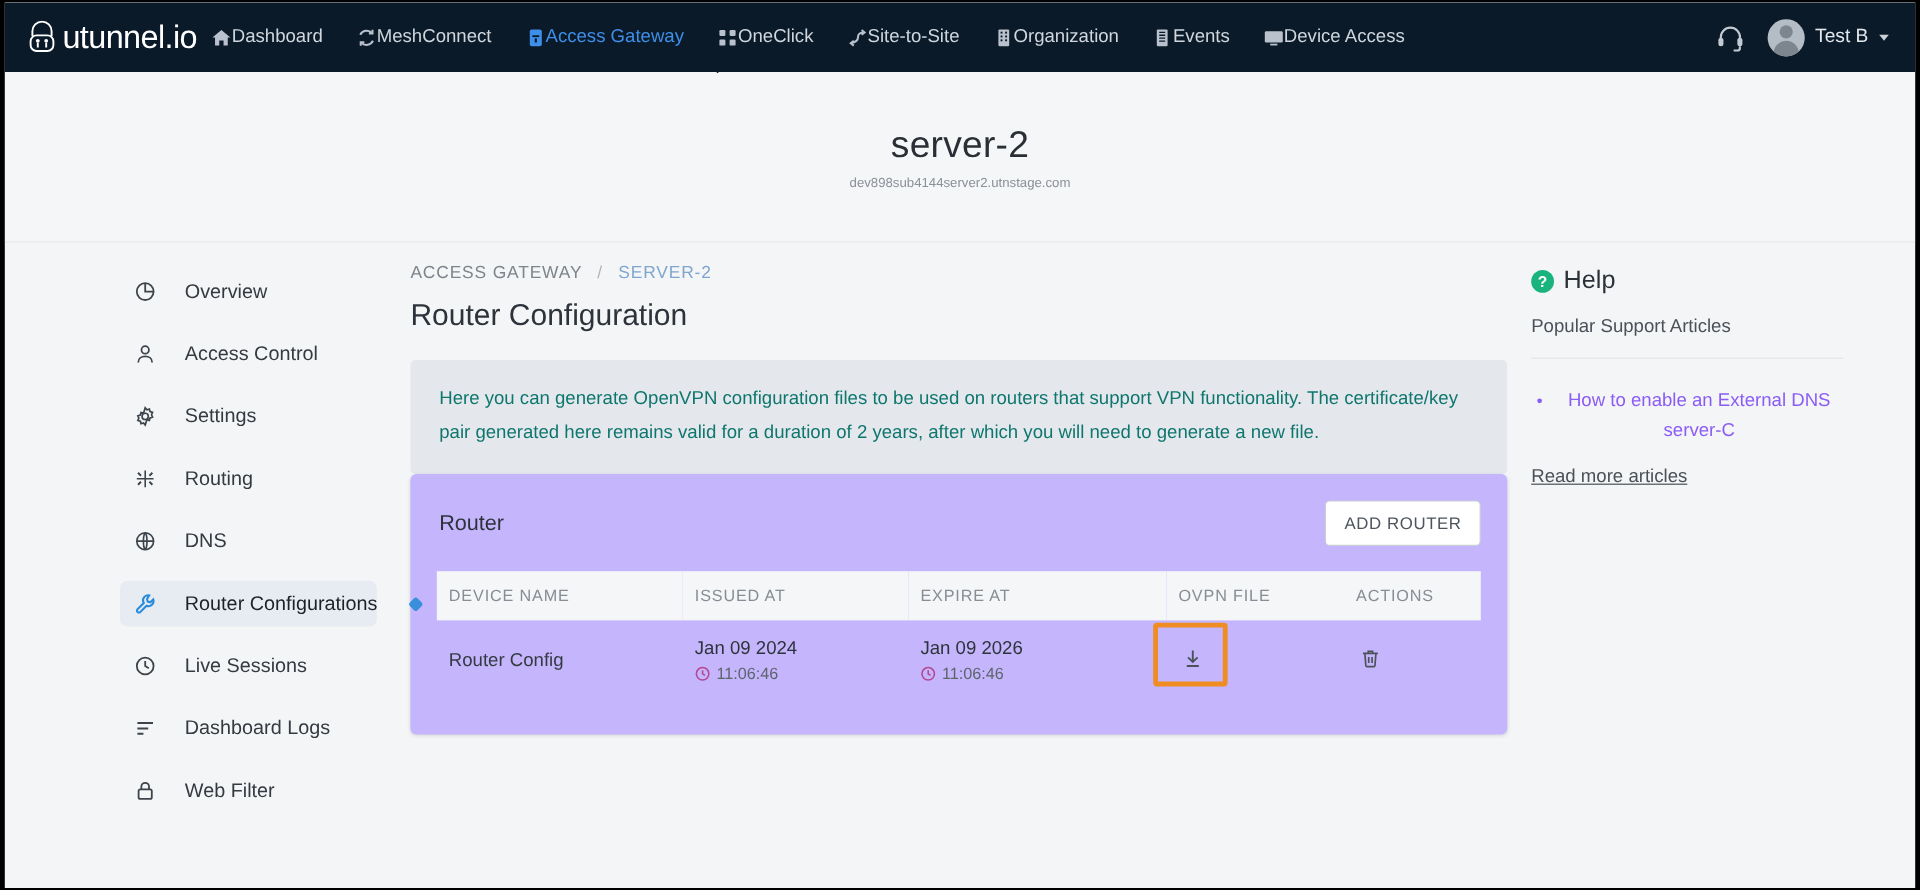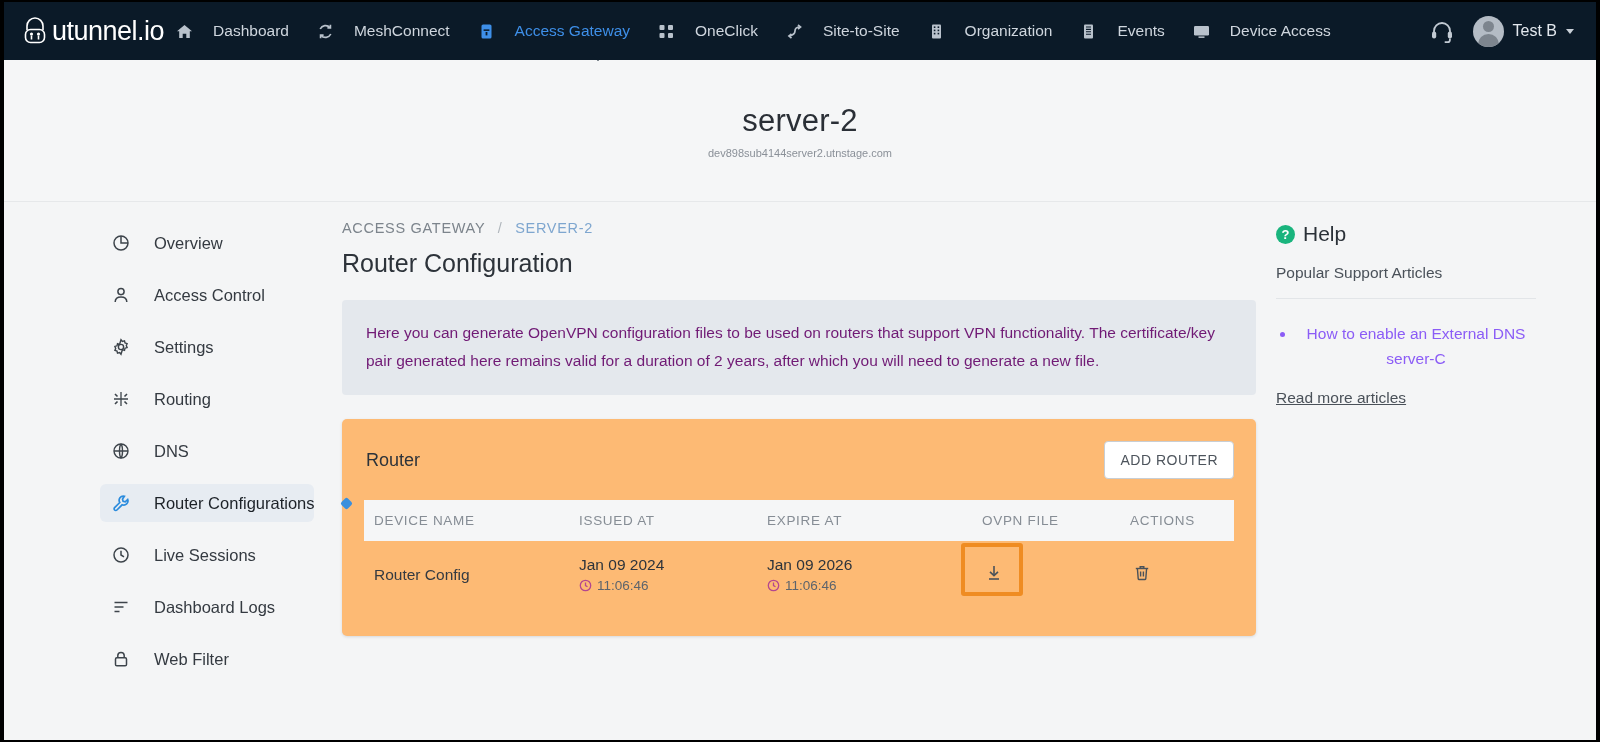--- a/index.html
+++ b/index.html
@@ -29,21 +29,21 @@
   .logo {
     display: flex; align-items: center; gap: 4px;
   }
   .logo-mark { width: 26px; height: 28px; flex: none; }
   .logo-text {
     color: #ffffff; font-size: 27px; letter-spacing: -0.5px;
     font-weight: 400;
   }
   .nav-items { display: flex; align-items: center; gap: 4px; flex: 1; }
   .nav-item {
-    display: flex; align-items: center; gap: 20px;
+    display: flex; align-items: center; gap: 0;
     color: #cfd6de; font-size: 15.5px;
     padding: 8px 12px;
     white-space: nowrap;
     cursor: pointer;
   }
   .nav-item.active { color: #3e8fe8; }
   .nav-item .ico { display: inline-flex; width: 17px; height: 17px; }
   .nav-caret {
     position: absolute;
     left: 583px; bottom: -1px;
@@ -106,26 +106,25 @@
 
   .main { flex: 1; padding: 18px 8px 0 8px; max-width: 930px; }
   .breadcrumb { font-size: 14.5px; letter-spacing: .7px; color: #7c848c; margin-bottom: 13px;}
   .breadcrumb .sep { margin: 0 8px; color:#b0b6bc; }
   .breadcrumb .cur { color: #7ea6cf; cursor: pointer; }
   .main h2 { font-size: 25px; font-weight: 400; color: #2d333a; margin-bottom: 22px; }
 
   .notice {
     background: #e4e8ed; border-radius: 4px;
     padding: 19px 24px 21px 24px;
-    color: #701a75; font-size: 15.5px; line-height: 1.78;
-    margin-bottom: 24px;
+    color: #0f766e; font-size: 15.5px; line-height: 1.78;
   }
 
   .card {
-    background: #fdba74; border-radius: 5px;
+    background: #c4b5fd; border-radius: 5px;
     box-shadow: 0 1px 3px rgba(20,30,45,.13);
     padding: 22px 22px 28px 22px;
   }
   .card-head { display:flex; align-items:center; justify-content:space-between; margin-bottom: 21px; }
   .card-title { font-size: 18px; color: #2d333a; font-weight: 400; padding-left: 2px;}
   .btn-outline {
     border: 1px solid #c8ced4; background: #fff; border-radius: 4px;
     color: #4d545c; font-size: 14px; letter-spacing: .5px;
     padding: 10px 15px; cursor: pointer;
     font-family: inherit;

